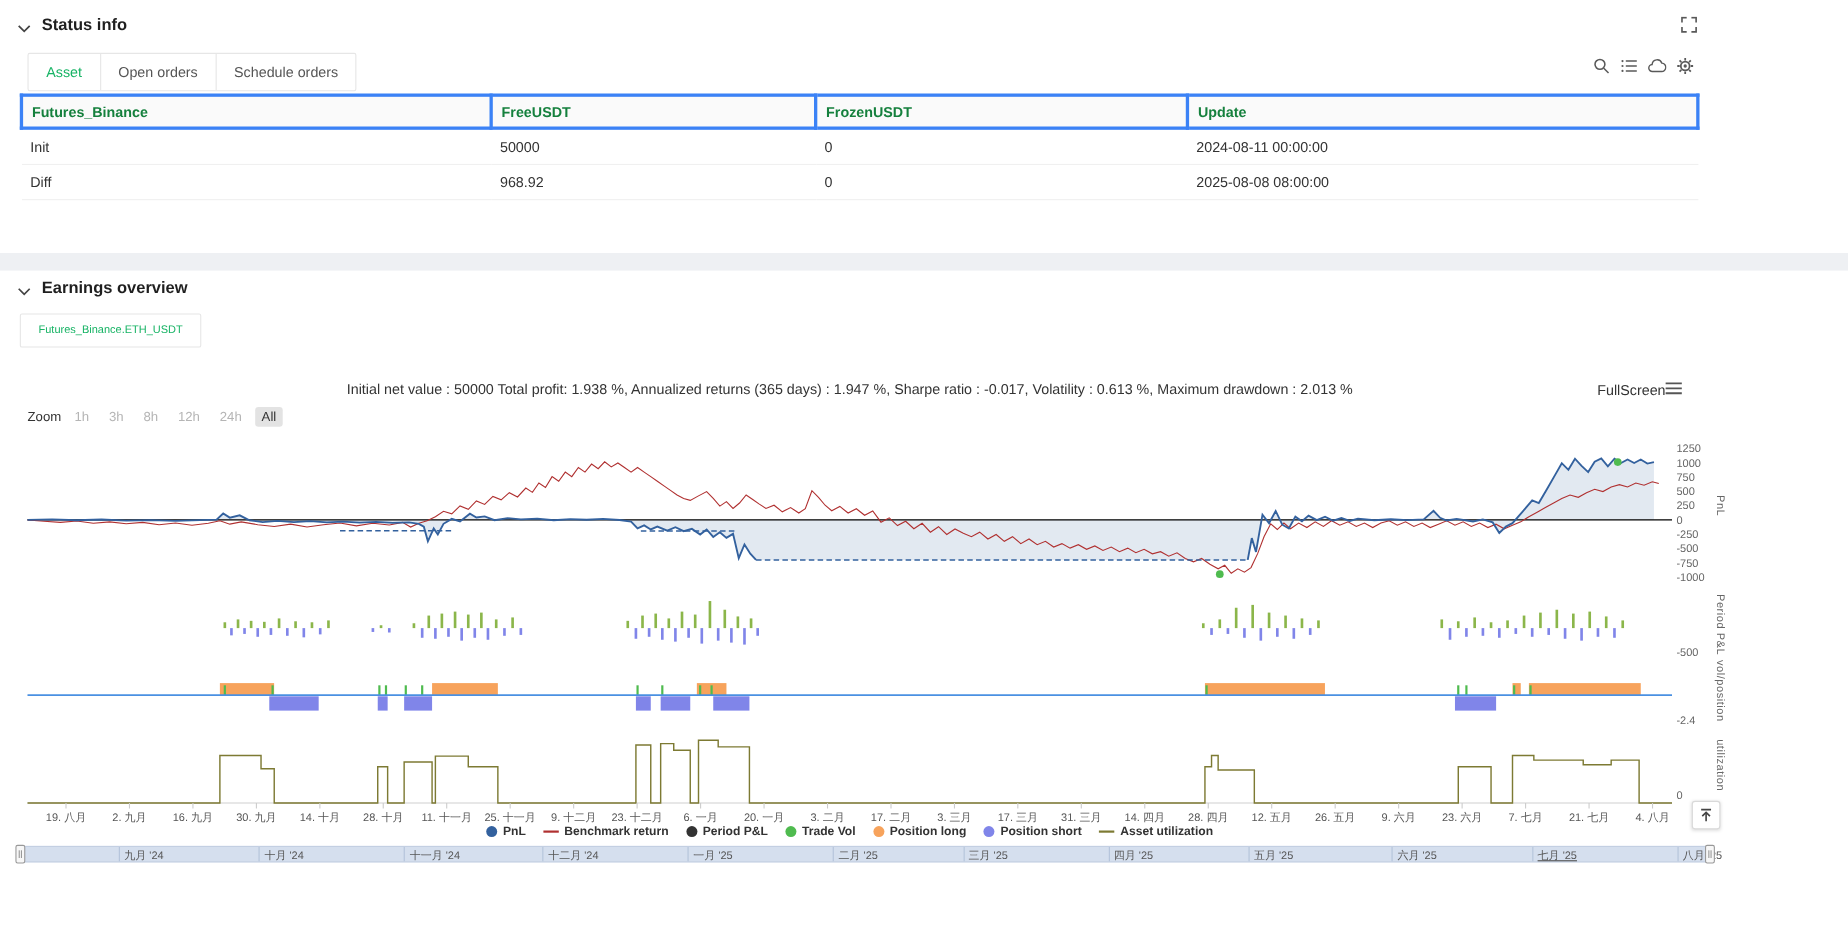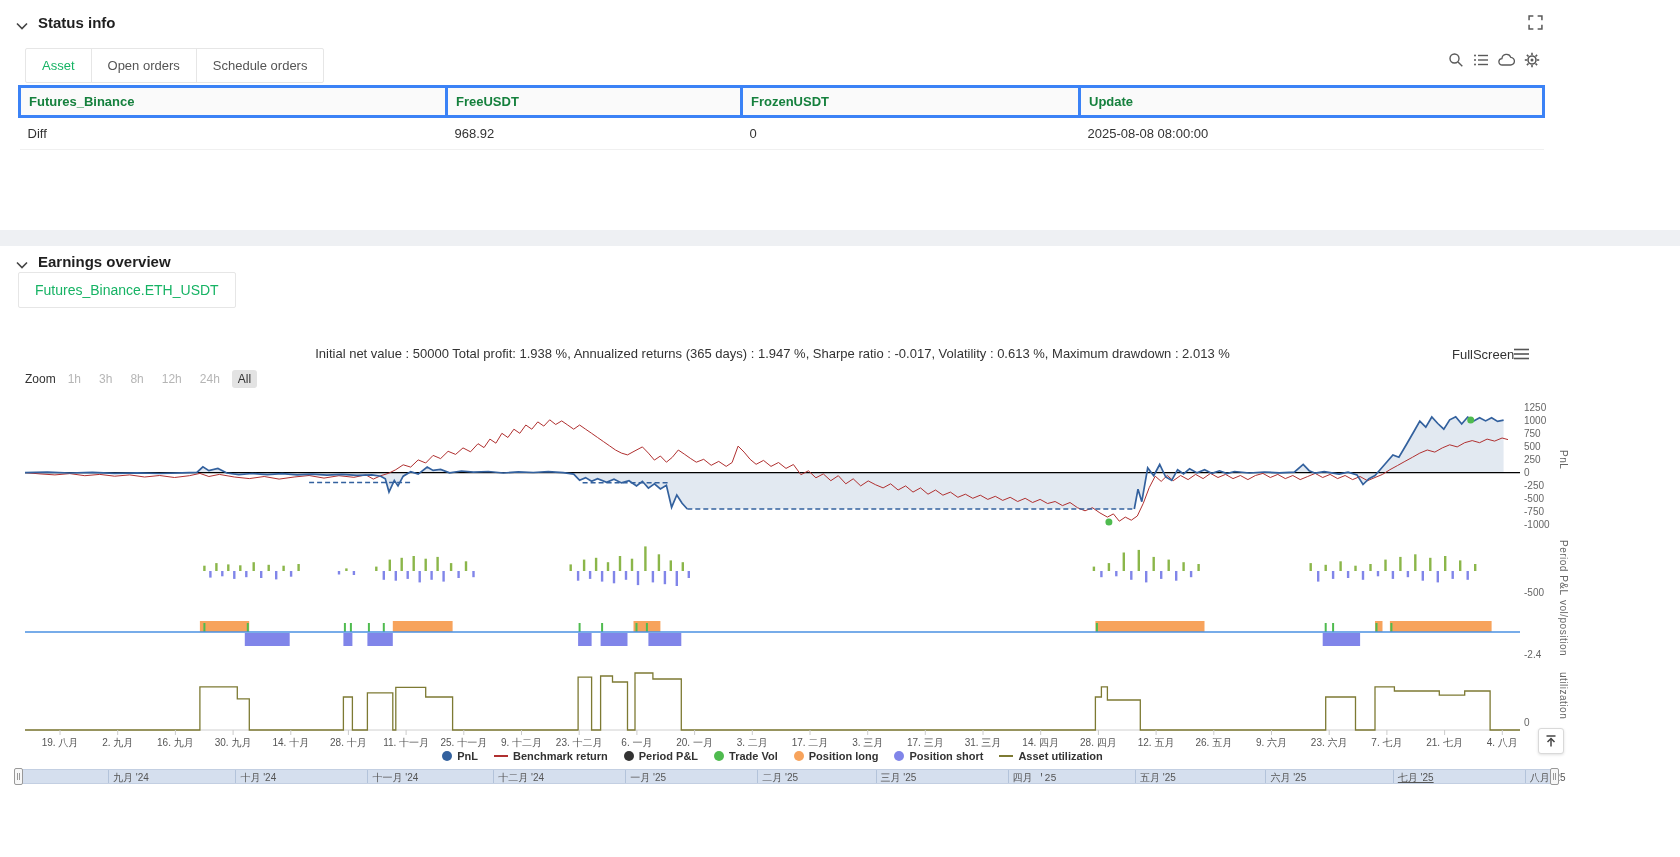--- a/index.html
+++ b/index.html
@@ -22,21 +22,21 @@
   .tool-icons>span{display:inline-flex;cursor:pointer}
 
   table.data-table{position:absolute;left:18px;top:85px;width:1527px;border-collapse:collapse;font-size:13px;table-layout:fixed}
   .data-table th{background:#fafafa;border:3px solid #3b82f6;text-align:left;font-weight:700;padding:6px 8px;color:#15803d;height:27px}
   .data-table td{border-bottom:1px solid #f0f0f0;padding:8px 8px;color:#333;height:31px;background:#fff}
   .cell-link{color:var(--blue);cursor:pointer}
   .cell-red{color:var(--red)}
 
   .band{position:absolute;left:0;top:230px;width:1680px;height:16px;background:#eef0f3}
 
-  .earnings-tab{position:absolute;left:18px;top:272px;border:1px solid var(--border);border-radius:2px;padding:9px 16px;font-size:14px;color:var(--green);background:#fff;cursor:pointer}
+  .earnings-tab{position:absolute;left:18px;top:285px;border:1px solid var(--border);border-radius:2px;padding:9px 16px;font-size:10px;color:var(--green);background:#fff;cursor:pointer}
 
   .chart-summary{position:absolute;left:25px;top:346px;width:1495px;text-align:center;font-size:13px;color:#333}
   .fullscreen-label{position:absolute;left:1452px;top:347px;font-size:13px;color:#333;cursor:pointer}
   .chart-burger{position:absolute;left:1514px;top:346px;cursor:pointer;color:#555}
 
   .zoom-row{position:absolute;left:25px;top:370px;display:flex;align-items:center;gap:6px;font-size:12px;color:#333}
   .zoom-btn{color:#b5b5b5;padding:2px 6px;border-radius:3px;cursor:pointer}
   .zoom-btn.selected{background:#e3e3e3;color:#333}
 
   #chart-svg{position:absolute;left:0;top:394px;width:1680px;height:360px}
@@ -132,20 +132,26 @@
     </colgroup>
   <thead>
     <tr>
       <th>Futures_Binance</th>
       <th>FreeUSDT</th>
       <th>FrozenUSDT</th>
       <th>Update</th>
     </tr>
   </thead>
   <tbody>
+    <tr>
+      <td>Init</td>
+      <td>50000</td>
+      <td>0</td>
+      <td>2024-08-11 00:00:00</td>
+    </tr>
     <tr>
       <td class="cell-red">Diff</td>
       <td class="cell-red">968.92</td>
       <td>0</td>
       <td>2025-08-08 08:00:00</td>
     </tr>
   </tbody>
 </table>
 
 <div class="band"></div>
@@ -429,21 +435,21 @@
     <span class="nav-label" style="left: calc(22.7% + 5px);">十一月 '24</span>
     <div class="nav-line" style="left: 30.9%;"></div>
     <span class="nav-label" style="left: calc(30.9% + 5px);">十二月 '24</span>
     <div class="nav-line" style="left: 39.5%;"></div>
     <span class="nav-label" style="left: calc(39.5% + 5px);">一月 '25</span>
     <div class="nav-line" style="left: 48.1%;"></div>
     <span class="nav-label" style="left: calc(48.1% + 5px);">二月 '25</span>
     <div class="nav-line" style="left: 55.8%;"></div>
     <span class="nav-label" style="left: calc(55.8% + 5px);">三月 '25</span>
     <div class="nav-line" style="left: 64.4%;"></div>
-    <span class="nav-label" style="left: calc(64.4% + 5px); font-family: Liberation Mono, monospace;">四月 '25</span>
+    <span class="nav-label" style="left: calc(64.4% + 5px);">四月 '25</span>
     <div class="nav-line" style="left: 72.7%;"></div>
     <span class="nav-label" style="left: calc(72.7% + 5px);">五月 '25</span>
     <div class="nav-line" style="left: 81.2%;"></div>
     <span class="nav-label" style="left: calc(81.2% + 5px);">六月 '25</span>
     <div class="nav-line" style="left: 89.5%;"></div>
     <span class="nav-label" style="left: calc(89.5% + 5px); text-decoration: underline;">七月 '25</span>
     <div class="nav-line" style="left: 98.1%;"></div>
     <span class="nav-label" style="left: calc(98.1% + 5px);">八月 '25</span>
   </div>
 

